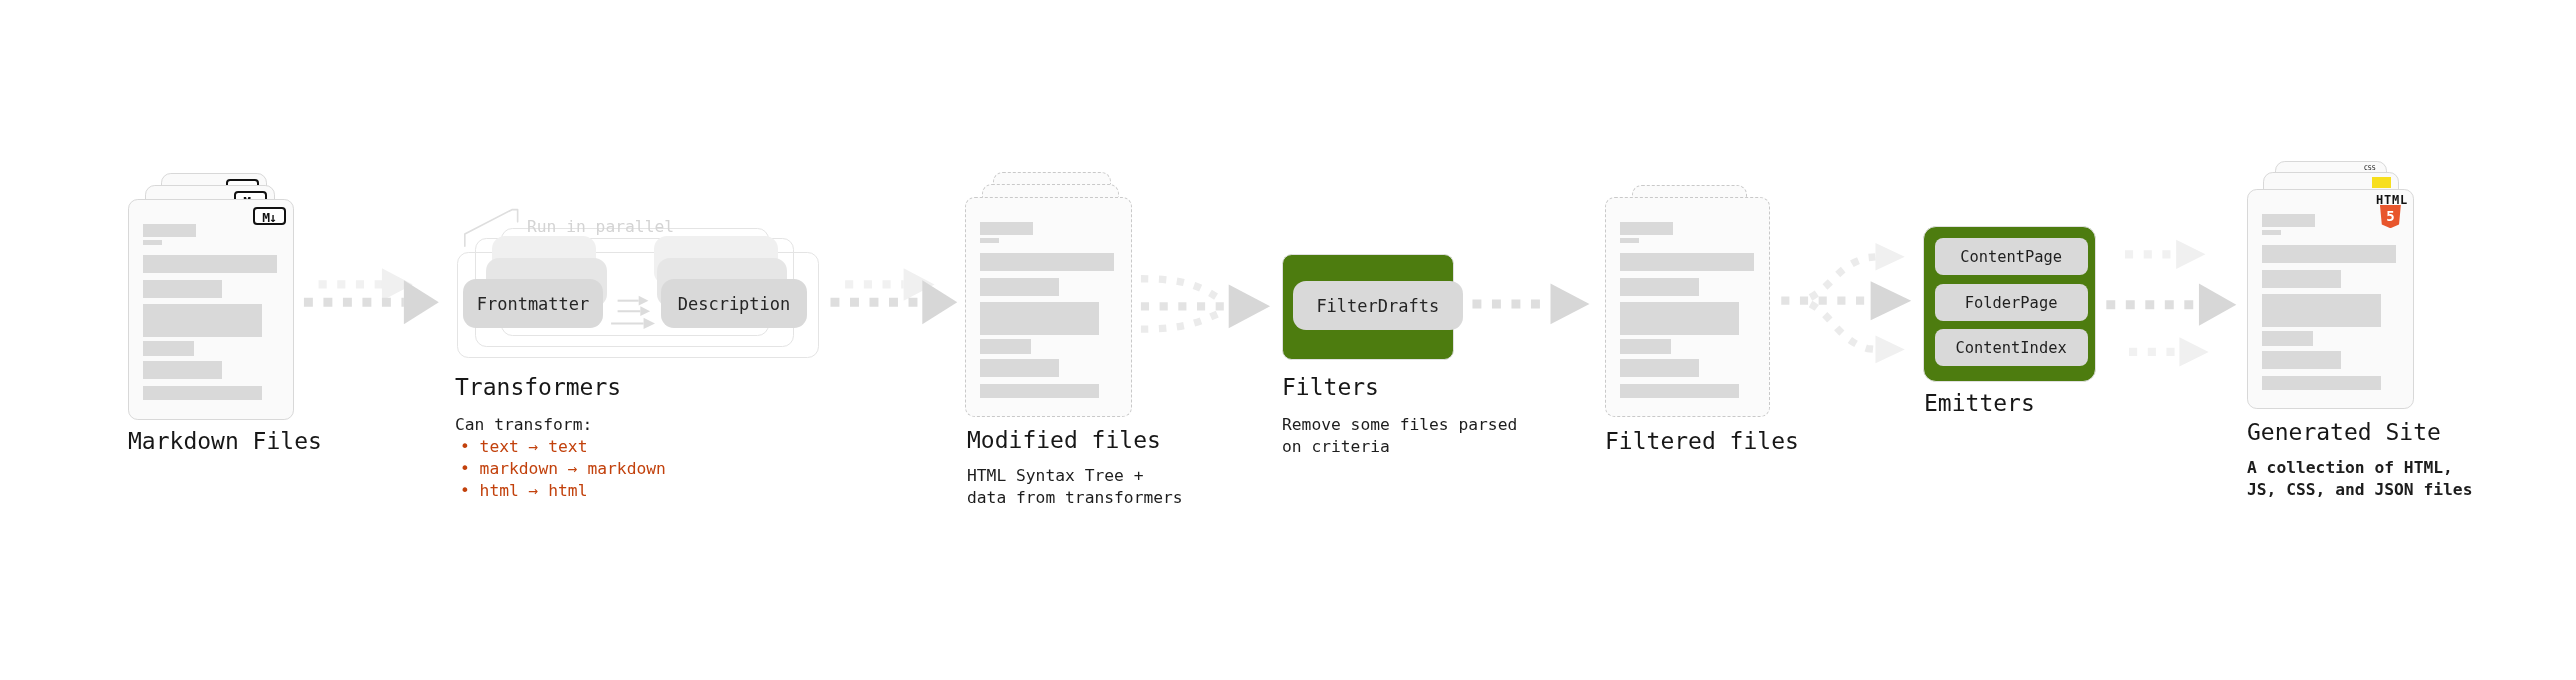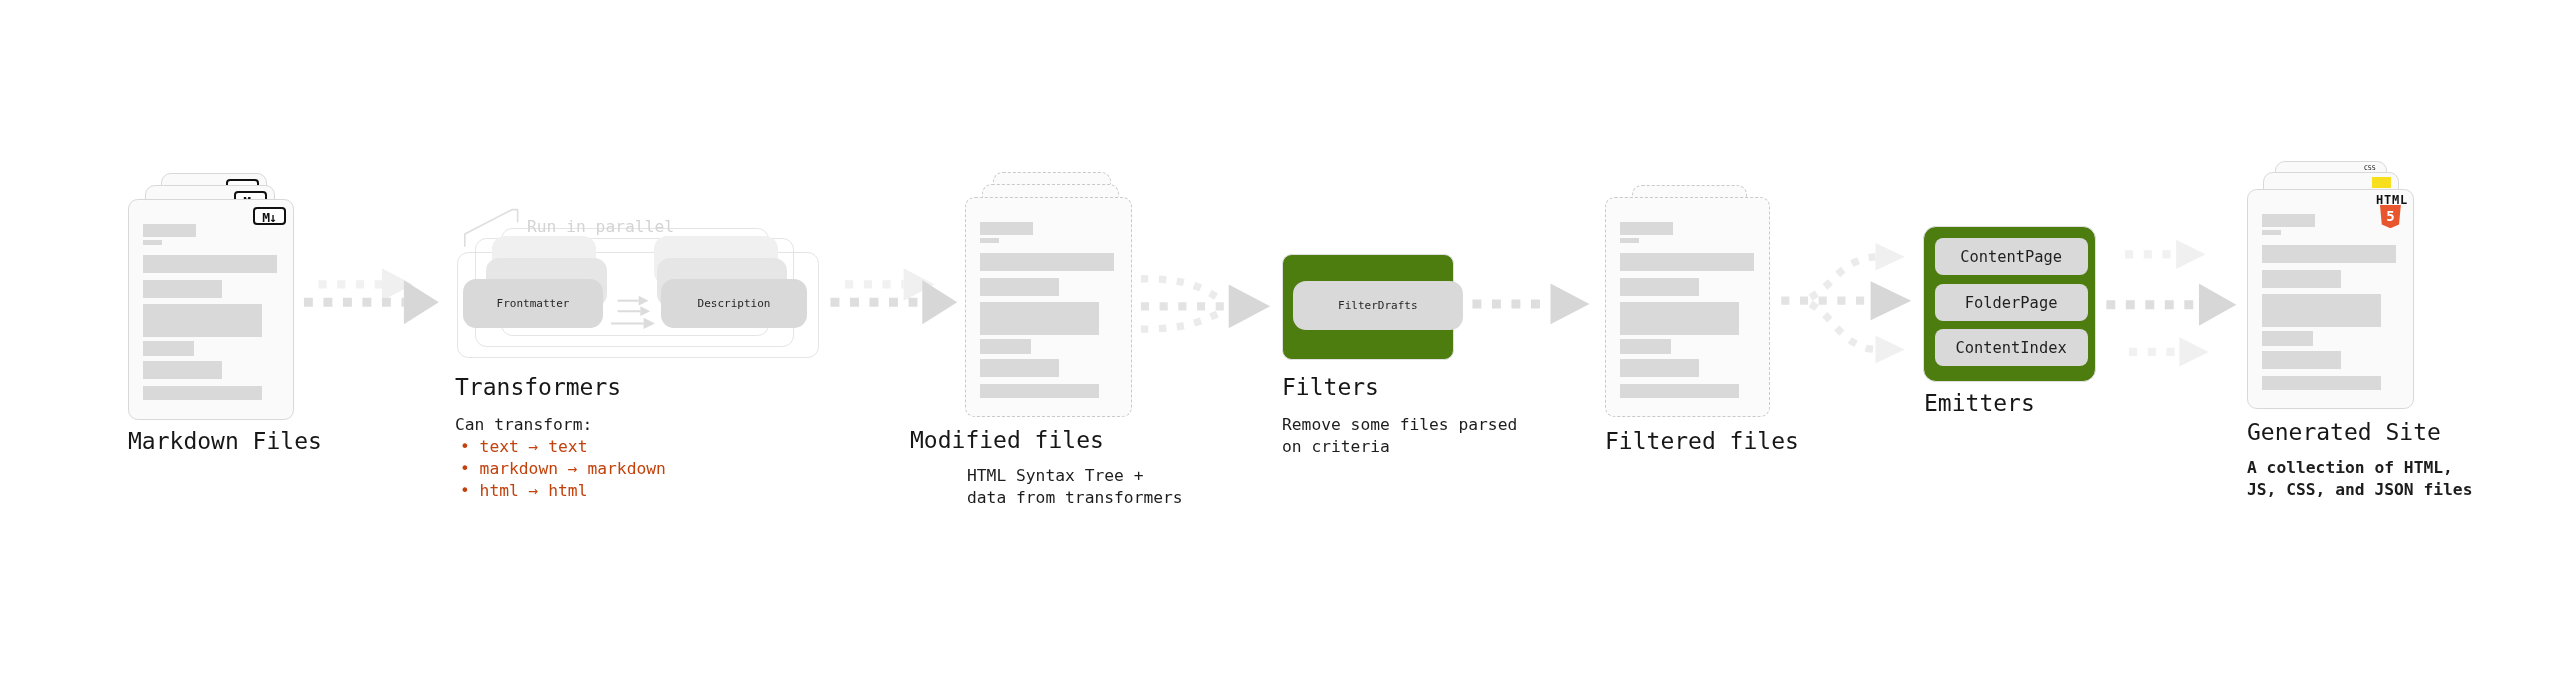--- a/index.html
+++ b/index.html
@@ -26,21 +26,21 @@
   .html5-badge{position:absolute;right:8.1px;top:6.5px;width:29px;text-align:center;}
   .html5-word{font-size:12px;font-weight:bold;letter-spacing:0.8px;color:#111;line-height:7.3px;}
   .html5-shield{width:21px;height:23.6px;margin:0.8px auto 0;background:#e8562d;color:#fff;font-weight:bold;font-size:14px;
     line-height:22px;text-align:center;clip-path:polygon(0 0,100% 0,91% 84%,50% 100%,9% 84%);}
   .js-badge{position:absolute;right:7.3px;top:4.1px;width:18.7px;height:10.6px;background:#f7df1e;}
   .css-badge{position:absolute;right:6.5px;top:3.3px;width:19.5px;text-align:center;font-size:6.5px;font-weight:normal;color:#111;
     border-bottom:2.4px solid #2b66f6;padding-bottom:0.8px;line-height:7.3px;}
   
   .t-box{position:absolute;border:1.6px solid #e4e4e4;border-radius:11.4px;background:transparent;box-sizing:border-box;}
   .pill{position:absolute;background:#d9d9d9;border-radius:13px;display:flex;align-items:center;justify-content:center;
-    font-size:11px;color:#262626;box-sizing:border-box;}
+    font-size:17px;color:#262626;box-sizing:border-box;}
   .pill.echo1{background:#e6e6e6;}
   .pill.echo2{background:#f0f0f0;}
   
   .outline-box{position:absolute;background:#4d7c0f;border:1.6px solid #e0e0e0;border-radius:11.4px;box-sizing:border-box;}
   .e-pill{position:absolute;background:#d9d9d9;border-radius:8.1px;display:flex;align-items:center;justify-content:center;
     font-size:15.4px;color:#1f1f1f;}
   
   .stage-title{position:absolute;font-size:23px;line-height:26px;color:#171717;white-space:nowrap;}
   .stage-desc{position:absolute;font-size:16.3px;line-height:22px;color:#1d1d1d;white-space:pre-line;}
   .note{position:absolute;font-size:16.3px;color:#d4d4d4;white-space:nowrap;}
@@ -111,21 +111,21 @@
       <div class="bar b1"></div>
       <div class="bar b2"></div>
       <div class="bar b3"></div>
       <div class="bar b4"></div>
       <div class="bar b5"></div>
       <div class="bar b6"></div>
       <div class="bar b7"></div>
       <div class="bar b8"></div>
     </div>
   </div>
-  <div class="stage-title" style="left:910px;top:427px;">Modified files</div>
+  <div class="stage-title" style="left:967px;top:427px;">Modified files</div>
   <div class="stage-desc" style="left:967px;top:465px;">HTML Syntax Tree +
 data from transformers</div>
 
   <div class="outline-box" style="left:1282px;top:254px;width:172px;height:106px;border-radius:9.8px;">
     <div class="pill" style="left:9.8px;top:26px;width:170px;height:49px;">FilterDrafts</div>
   </div>
   <div class="stage-title" style="left:1282px;top:374px;">Filters</div>
   <div class="stage-desc" style="left:1282px;top:414px;">Remove some files parsed
 on criteria</div>
 

